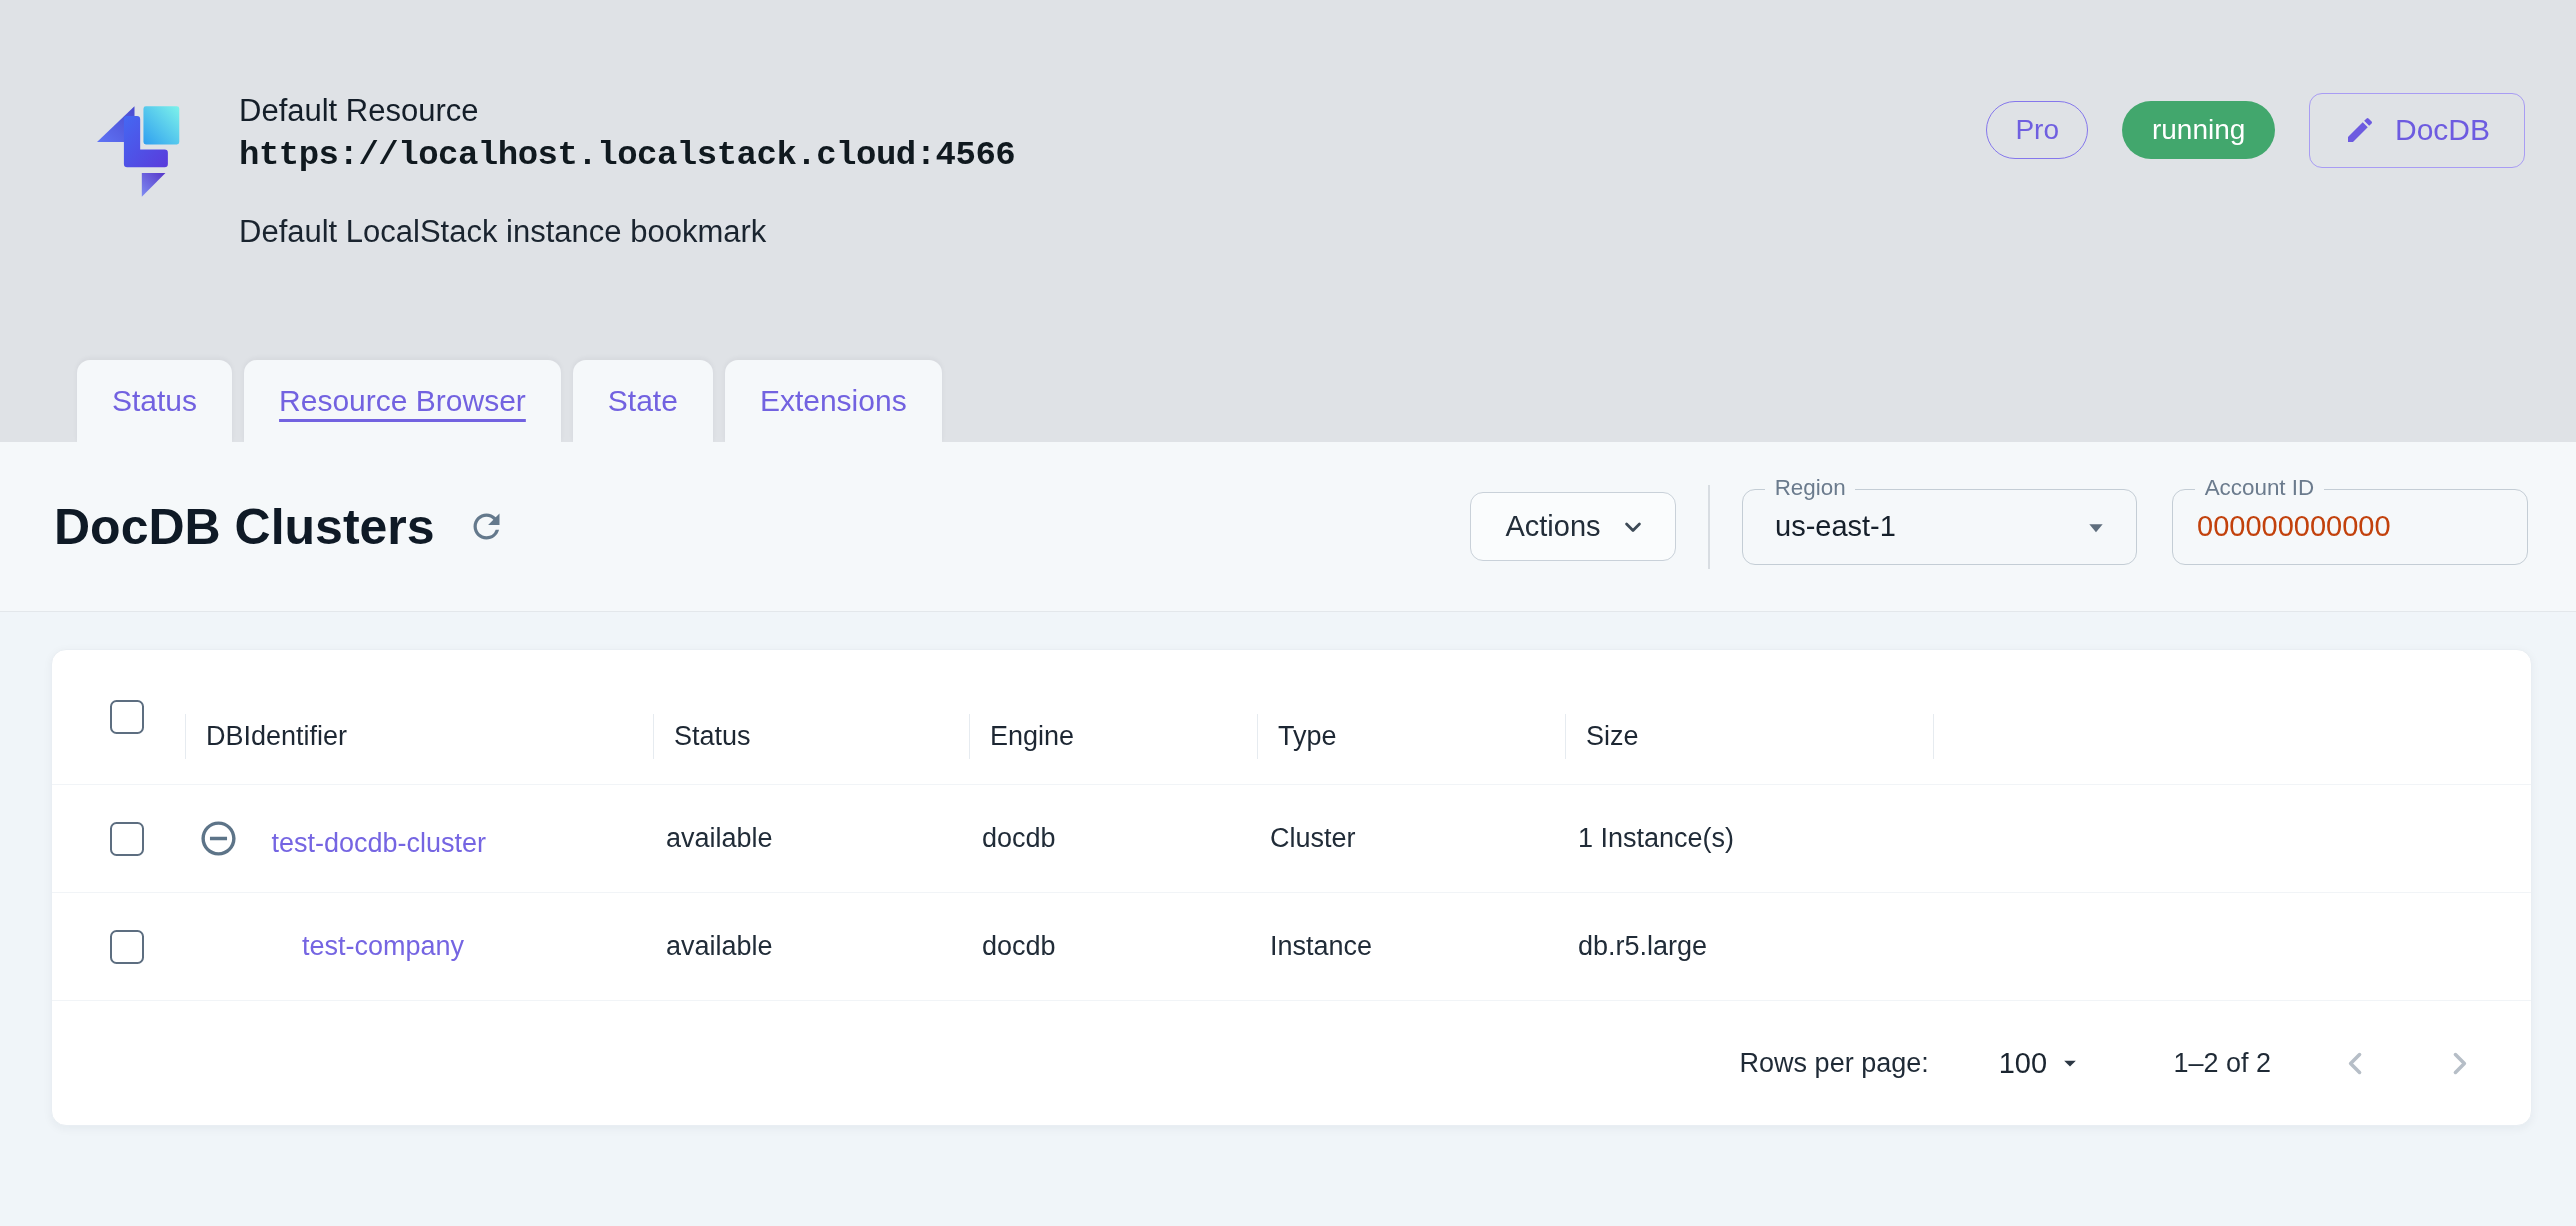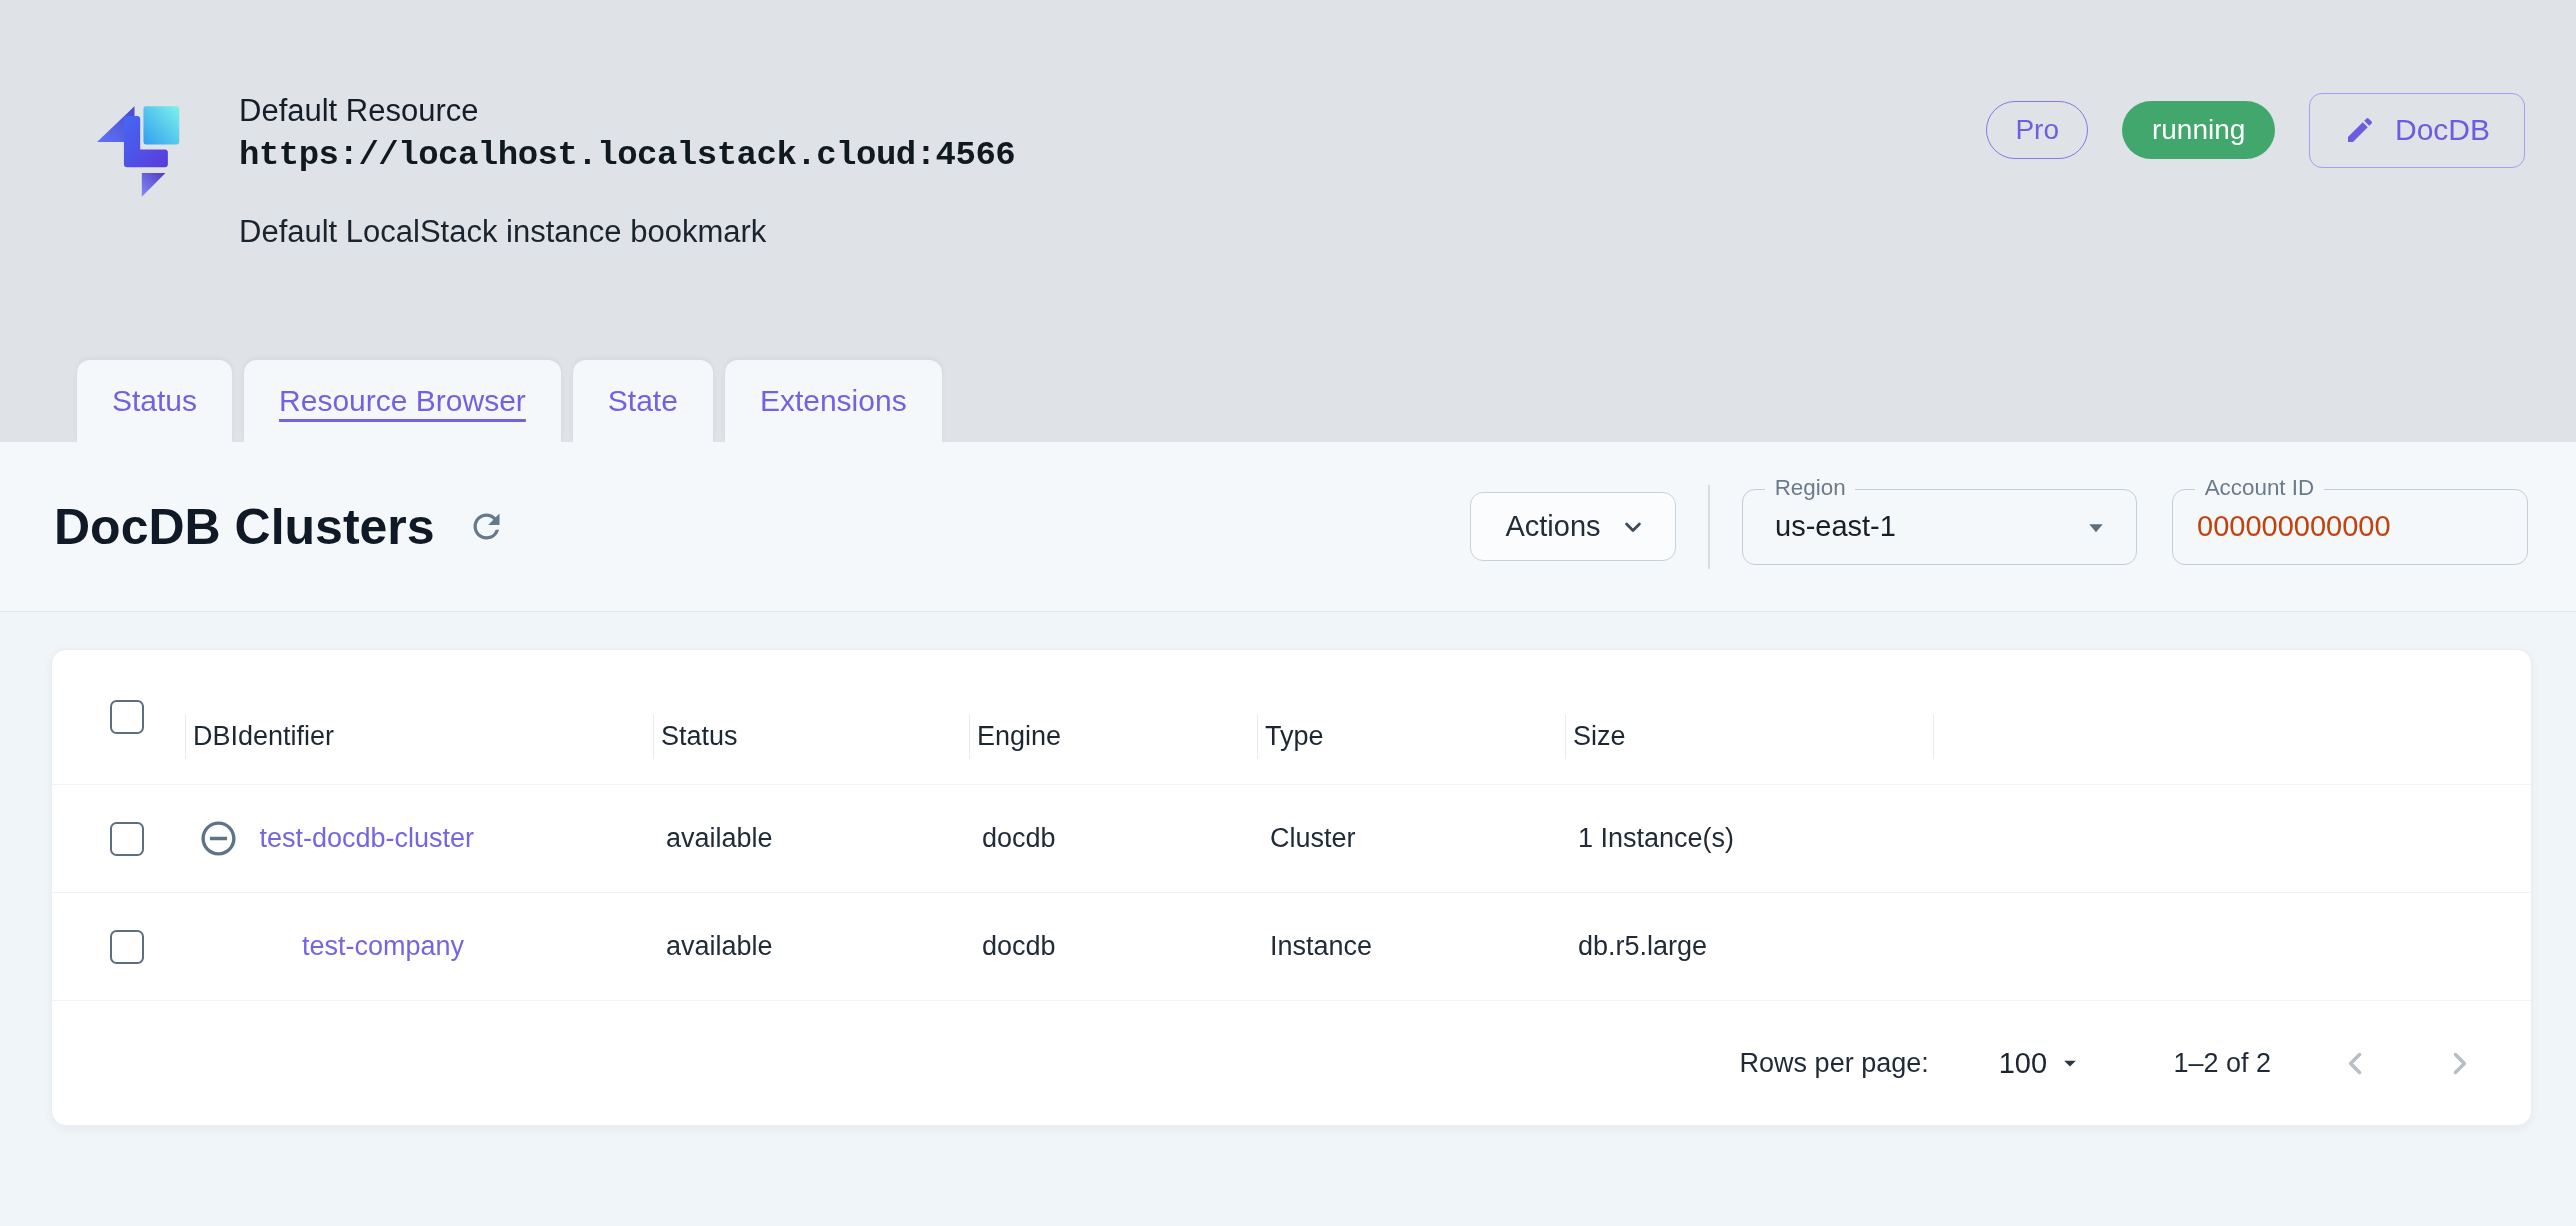--- a/index.html
+++ b/index.html
@@ -44,22 +44,22 @@
   .card { background:#ffffff; border:0.9px solid #e9eef3; border-radius:15px; height:477px; box-shadow:0 2.8px 9.3px rgba(25,35,50,.05); overflow:hidden; display:flex; flex-direction:column; }
   .thead { height:134px; display:flex; align-items:center; }
   .trow { height:108px; display:flex; align-items:center; border-top:1.9px solid #f1f4f7; }
   .col-check { width:133px; padding-left:58px; display:flex; align-items:center; flex:0 0 auto; }
   .col-id { width:468px; flex:0 0 auto; }
   .col-status { width:316px; flex:0 0 auto; }
   .col-engine { width:288px; flex:0 0 auto; }
   .col-type { width:308px; flex:0 0 auto; }
   .col-size { width:368px; flex:0 0 auto; }
   .col-extra { flex:1; }
-  .hcell { display:flex; align-items:center; height:45px; border-left:1.9px solid #e6ebf0; padding-left:7px; font-size:27px; color:#1d2733;margin-top:38px; }
-  .cell { padding-left:13px; font-size:27px; color:#212c38; display:flex; align-items:center; }
+  .hcell { display:flex; align-items:center; height:45px; border-left:1.9px solid #e6ebf0; padding-left:20px; font-size:27px; color:#1d2733;margin-top:38px; }
+  .cell { padding-left:13px; font-size:27px; color:#212c38; display:flex; align-items:flex-end;gap:12px; }
   .checkbox { width:34px; height:34px; border:2.8px solid #5d6e80; border-radius:6.5px; background:transparent; cursor:pointer; padding:0; }
   .collapse-btn { background:none; border:none; padding:0; margin-right:20.5px; display:flex; cursor:pointer; }
   .row-link { color:#7565e2; text-decoration:none; font-size:27px; cursor:pointer; }
   .indent-child { padding-left:117px; }
 
   .pagination { flex:1; display:flex; align-items:center; justify-content:flex-end; border-top:1.9px solid #f1f4f7; padding-right:52px; }
   .pg-label { font-size:27px; color:#1f2a36; }
   .pg-select { display:flex; align-items:center; gap:9.3px; margin-left:39px; background:none; border:none; cursor:pointer; font-family:inherit; }
   .pg-select .pg-value { font-size:29px; color:#1b2530;margin-left:31px; }
   .pg-range { font-size:27px; color:#1f2a36; margin-left:89px; }

